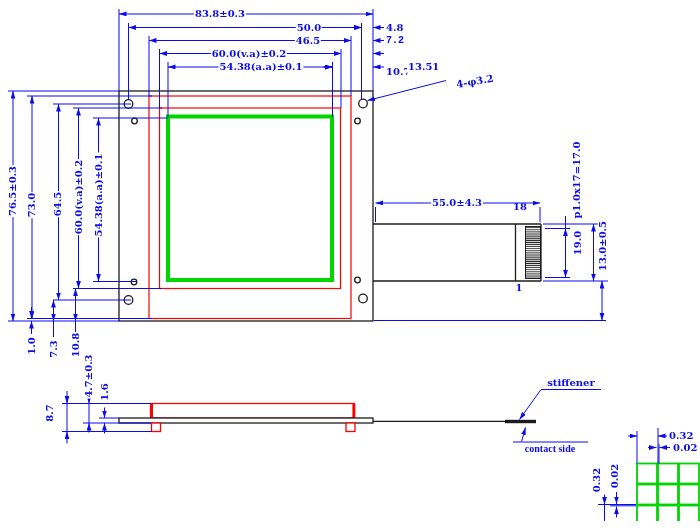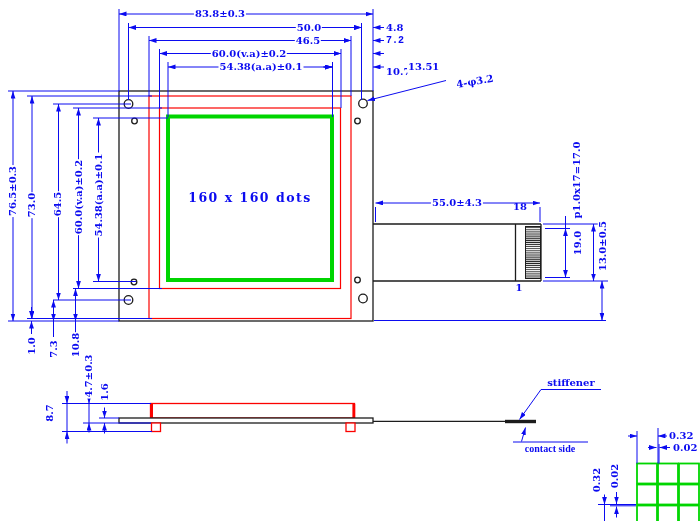--- a/index.html
+++ b/index.html
@@ -170,21 +170,20 @@
 <span class="t v" style="left:13px;top:191px;">76.5±0.3</span>
 <span class="t v" style="left:32px;top:205px;">73.0</span>
 <span class="t v" style="left:58px;top:204px;">64.5</span>
 <span class="t v" style="left:78.5px;top:197px;">60.0(v.a)±0.2</span>
 <span class="t v" style="left:98.5px;top:195px;">54.38(a.a)±0.1</span>
 
 <span class="t v" style="left:31.5px;top:346px;">1.0</span>
 <span class="t v" style="left:53.5px;top:349px;">7.3</span>
 <span class="t v" style="left:75.5px;top:345px;">10.8</span>
 
-<span class="t big" style="left:250px;top:197px;">160 x 160 dots</span>
 
 <span class="t" style="left:457px;top:203px;">55.0±4.3</span>
 <span class="t" style="left:520px;top:207px;background:transparent;">18</span>
 <span class="t" style="left:519px;top:288px;background:transparent;">1</span>
 <span class="t v" style="left:577px;top:180px;">p1.0x17=17.0</span>
 <span class="t v" style="left:578px;top:243px;">19.0</span>
 <span class="t v" style="left:603px;top:245.5px;">13.0±0.5</span>
 
 <span class="t v" style="left:50px;top:413px;">8.7</span>
 <span class="t v" style="left:89px;top:376px;">4.7±0.3</span>

